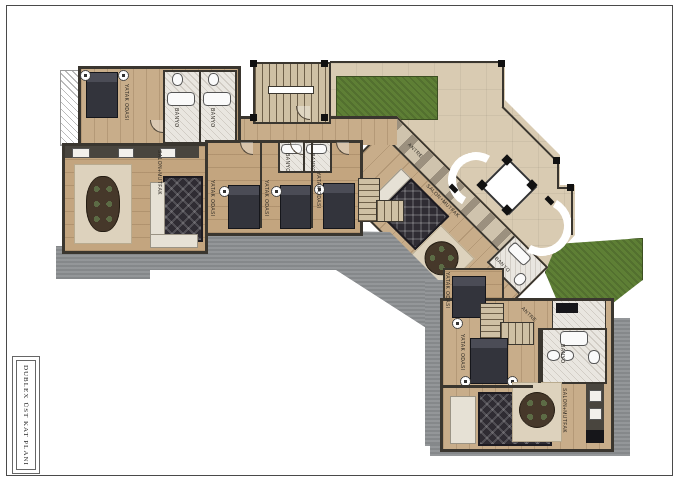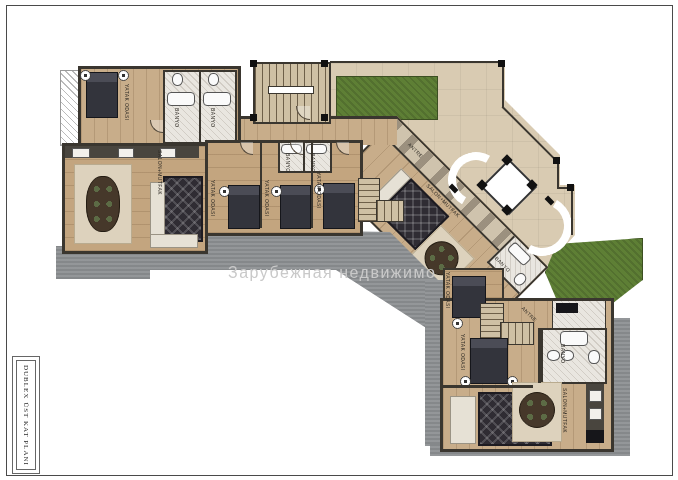--- a/index.html
+++ b/index.html
@@ -218,15 +218,14 @@
               transform:rotate(45deg);z-index:2;"></div>
   <div class="abs col" style="left:503px;top:156px;width:8px;height:8px;transform:rotate(45deg);z-index:2;"></div>
   <div class="abs col" style="left:528px;top:181px;width:8px;height:8px;transform:rotate(45deg);z-index:2;"></div>
   <div class="abs col" style="left:503px;top:206px;width:8px;height:8px;transform:rotate(45deg);z-index:2;"></div>
   <div class="abs col" style="left:478px;top:181px;width:8px;height:8px;transform:rotate(45deg);z-index:2;"></div>
   <div class="abs curve halfcurve" style="left:448px;top:152px;width:40px;height:40px;transform:rotate(-15deg);z-index:2;"></div>
   <div class="abs curve halfcurve" style="left:512px;top:196px;width:44px;height:44px;transform:rotate(165deg);z-index:2;"></div>
   <div class="abs col" style="left:449px;top:186px;width:9px;height:5px;transform:rotate(45deg);z-index:2;"></div>
   <div class="abs col" style="left:545px;top:198px;width:9px;height:5px;transform:rotate(45deg);z-index:2;"></div>
 
-  <span class="abs wm-tag" style="left:228px;top:264px;z-index:8;">Зарубежная недвижимо</span>
 
 </div>
 
 </body></html>

